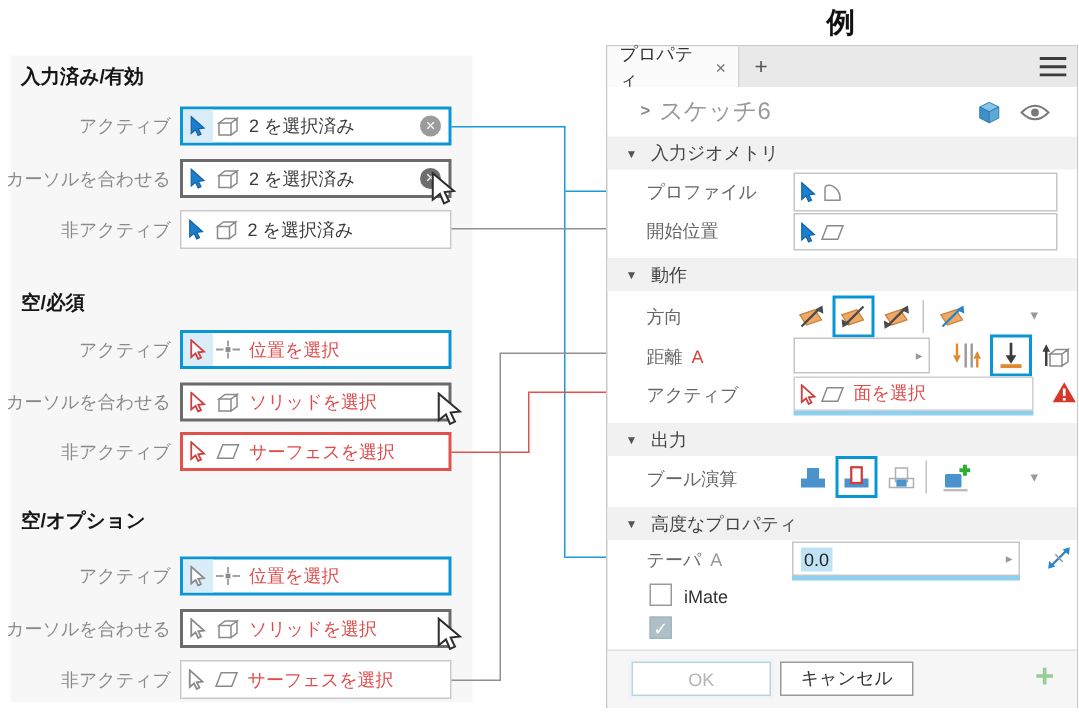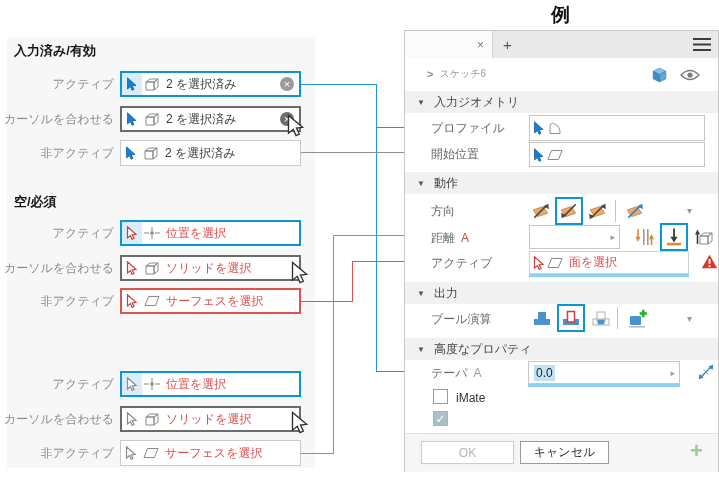--- a/index.html
+++ b/index.html
@@ -56,21 +56,21 @@
   .footer{position:absolute;left:0;top:402px;width:313px;height:38px;background:#f6f6f6;border-top:1px solid #e2e2e2;}
   .btn{position:absolute;box-sizing:border-box;background:#fff;display:flex;align-items:center;justify-content:center;font-size:12px;}
   .btn.ok{border:1px solid #bed2dc;color:#b5b5b5;box-shadow:0 0 0 2px #eef4f7;}
   .btn.cancel{border:1px solid #9a9a9a;color:#333;}
   .plus-green{position:absolute;color:#96ce96;font-size:22px;font-weight:bold;line-height:22px;}
   .numwrap{position:absolute;box-sizing:border-box;border:1px solid #c6c6c6;background:#fff;display:flex;
            align-items:center;font-size:12px;color:#222;padding-left:5px;}
   .selhl{background:#bfe3f5;padding:1px 2px;}
   .bc-feature{font-size:13px;font-weight:bold;color:#1b5e84;border-bottom:2px solid #1a9ad6;padding:0 8px 3px 2px;}
   .bc-chevron{color:#888;font-size:11px;font-weight:bold;margin:0 6px;}
-  .bc-item{color:#9a9a9a;font-size:10px;}
+  .bc-item{color:#9a9a9a;font-size:16px;}
 </style>
 </head>
 <body>
 
 <div class="canvas">
 
   <div class="legend-bg"></div>
 
   <div class="lhead" style="top:42px;">入力済み/有効</div>
 
@@ -173,20 +173,21 @@
         </svg>
     </span>
     <span class="sicon">
       <svg width="16" height="12" viewBox="0 0 16 12">
           <path d="M1,10.5 L4.5,1.5 L15,1.5 L11.5,10.5 Z" fill="#fff" stroke="#8a8a8a"></path>
         </svg>
     </span>
     <span class="btxt red">サーフェスを選択</span>
   </div>
 
+  <div class="lhead" style="top:338px;">空/オプション</div>
 
   <div class="lbl" style="top:376px;">アクティブ</div>
   <div class="box active" style="top:371px;">
     <span class="cslot hl">
       <svg width="12" height="14" viewBox="0 0 12 14">
           <path d="M1.5,0.8 L1.5,12 L4.4,9.6 L6.1,13.3 L8,12.4 L6.2,8.9 L10,8.4 Z" fill="#fff" stroke="#8a8a8a" stroke-width="1.2"></path>
         </svg>
     </span>
     <span class="sicon">
       <svg width="16" height="16" viewBox="0 0 16 16">
@@ -246,20 +247,21 @@
   <div class="line gray-line" style="left:301px;top:453px;width:33px;height:1px;"></div>
   <div class="line gray-line" style="left:333px;top:235px;width:1px;height:219px;"></div>
   <div class="line gray-line" style="left:334px;top:235px;width:94px;height:1px;"></div>
 
   <div class="title">例</div>
 
   <div class="panel">
 
     <div class="tabbar">
       <div class="tab">
+        <span>プロパティ</span>
         <span style="color:#777;font-size:12px;margin-left:auto;">×</span>
       </div>
       <span class="abs" style="left:98px;top:5px;font-size:15px;color:#555;">+</span>
       <svg class="abs" style="left:288px;top:7px;" width="18" height="13" viewBox="0 0 18 13">
         <rect x="0" y="0" width="18" height="2" fill="#3c3c3c"></rect>
           <rect x="0" y="5.5" width="18" height="2" fill="#3c3c3c"></rect>
           <rect x="0" y="11" width="18" height="2" fill="#3c3c3c"></rect>
       </svg>
     </div>
 

